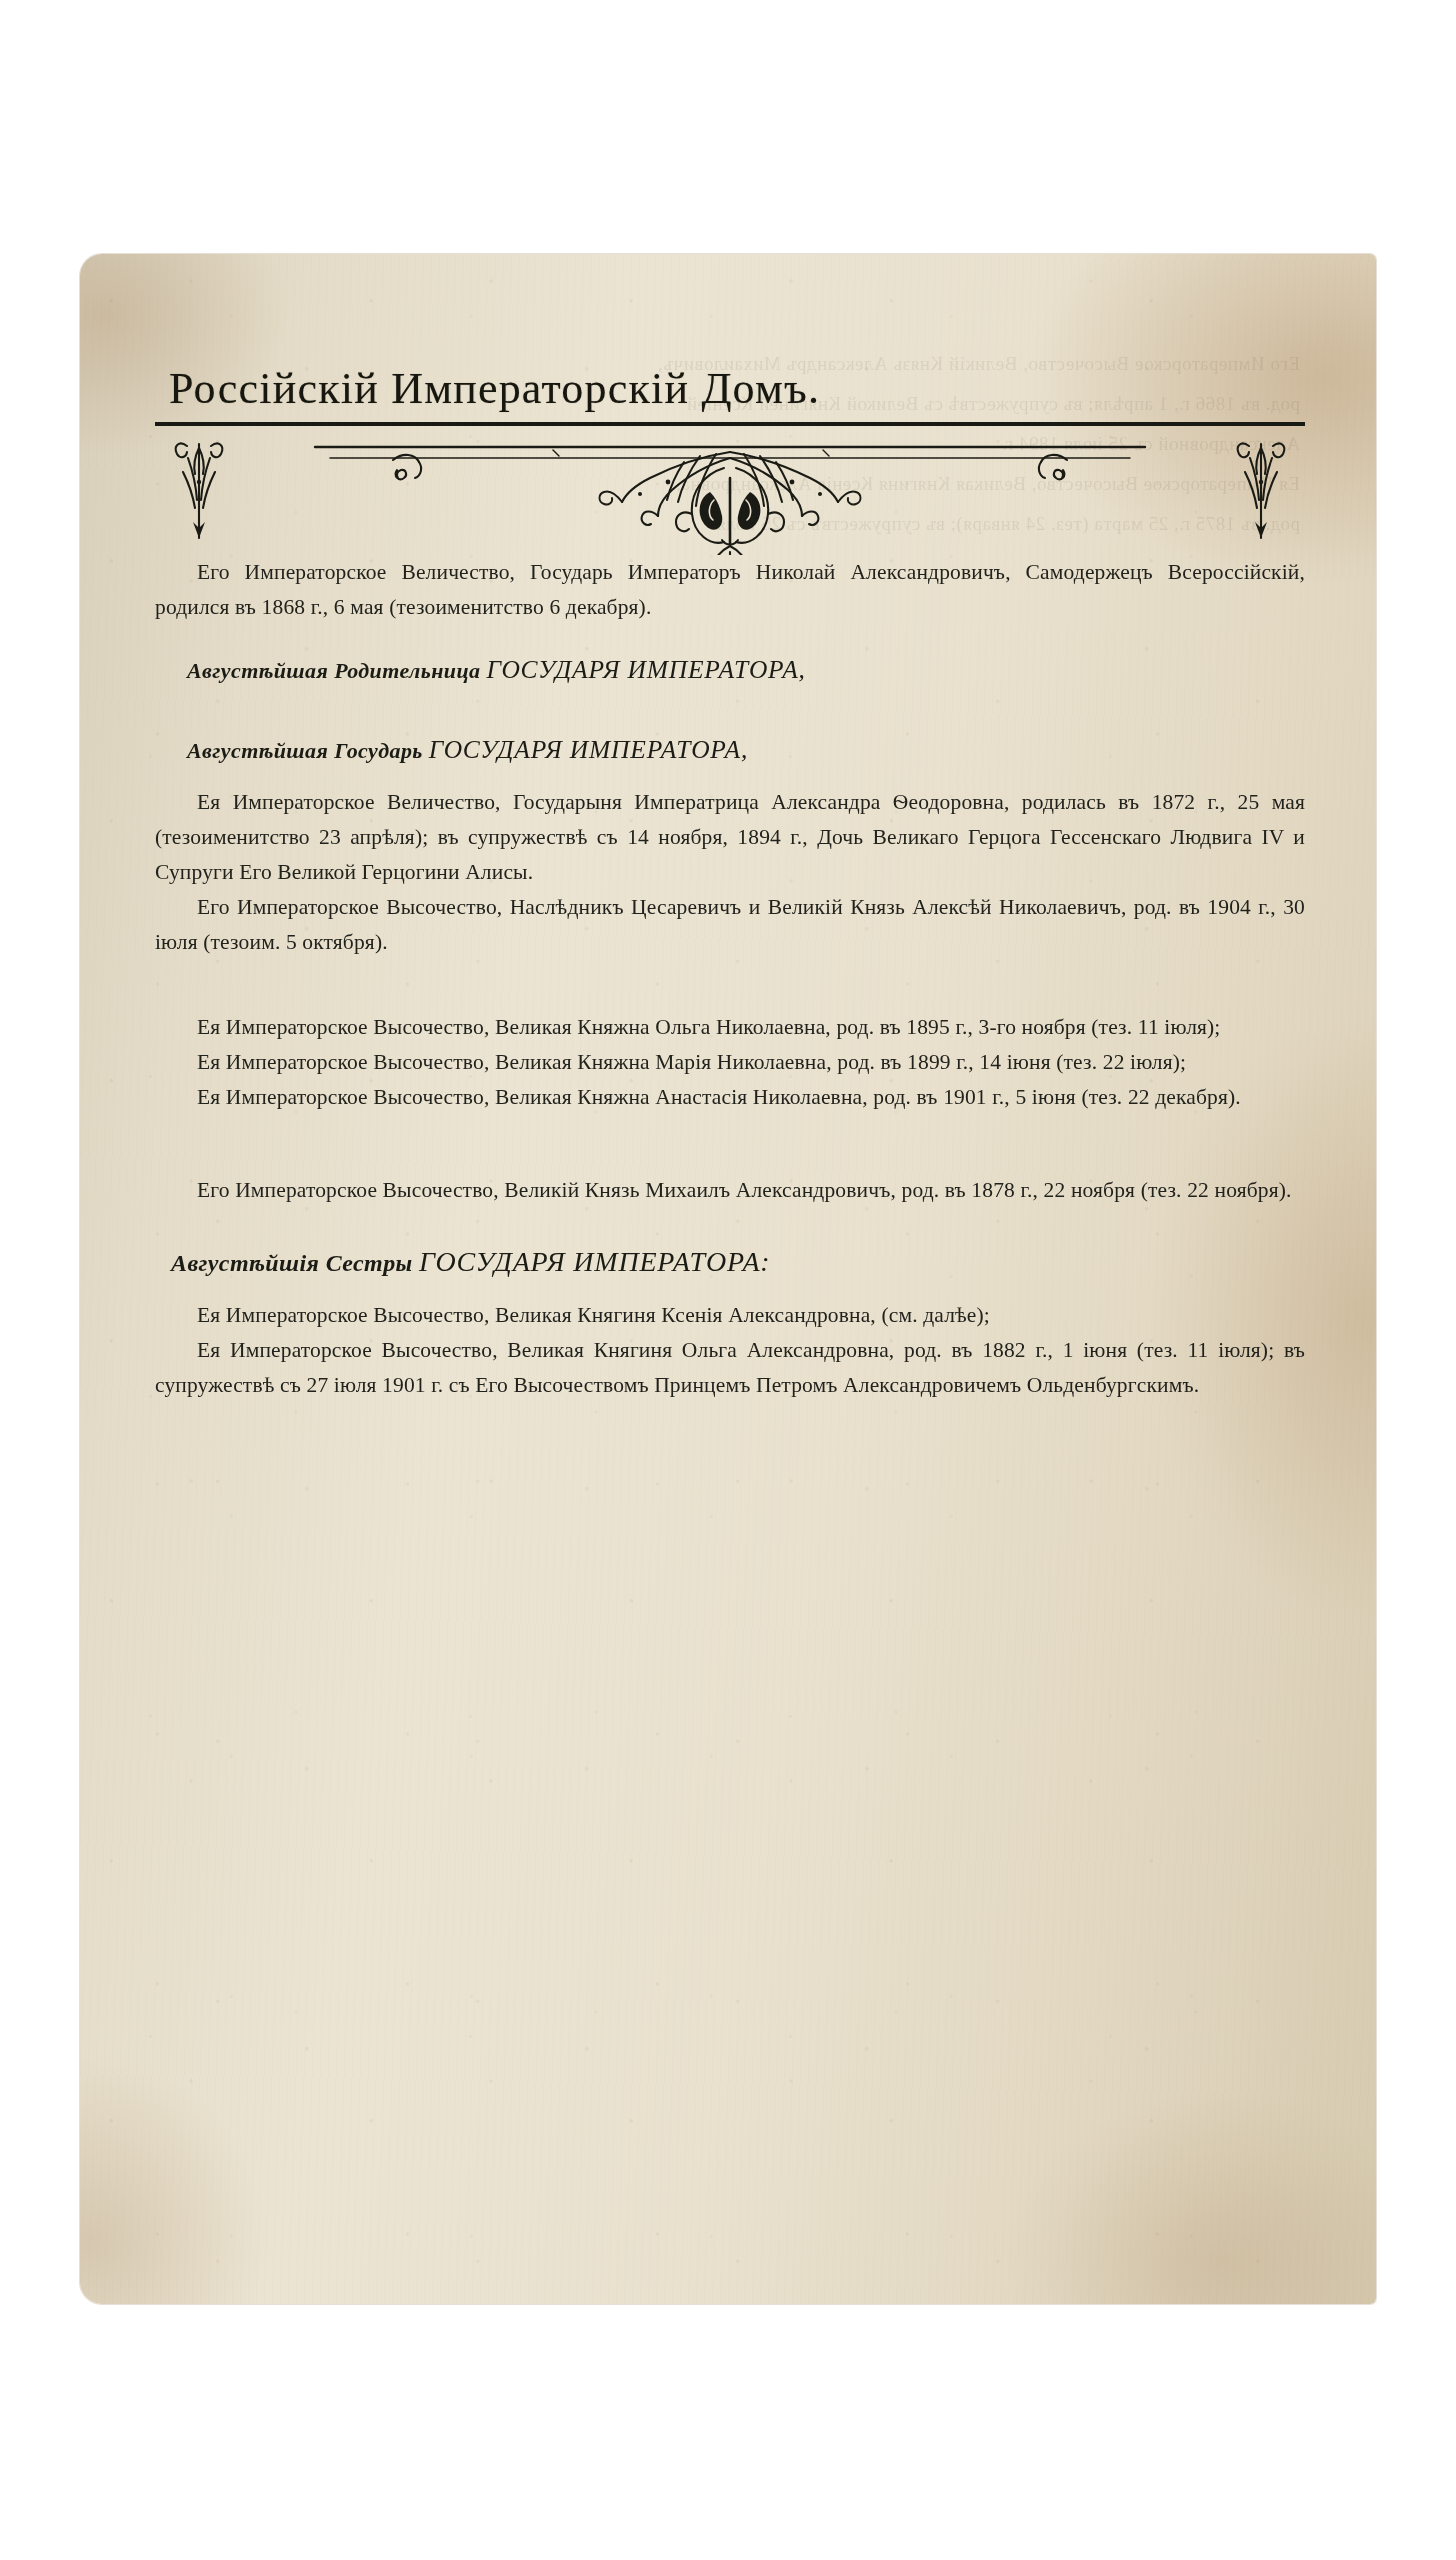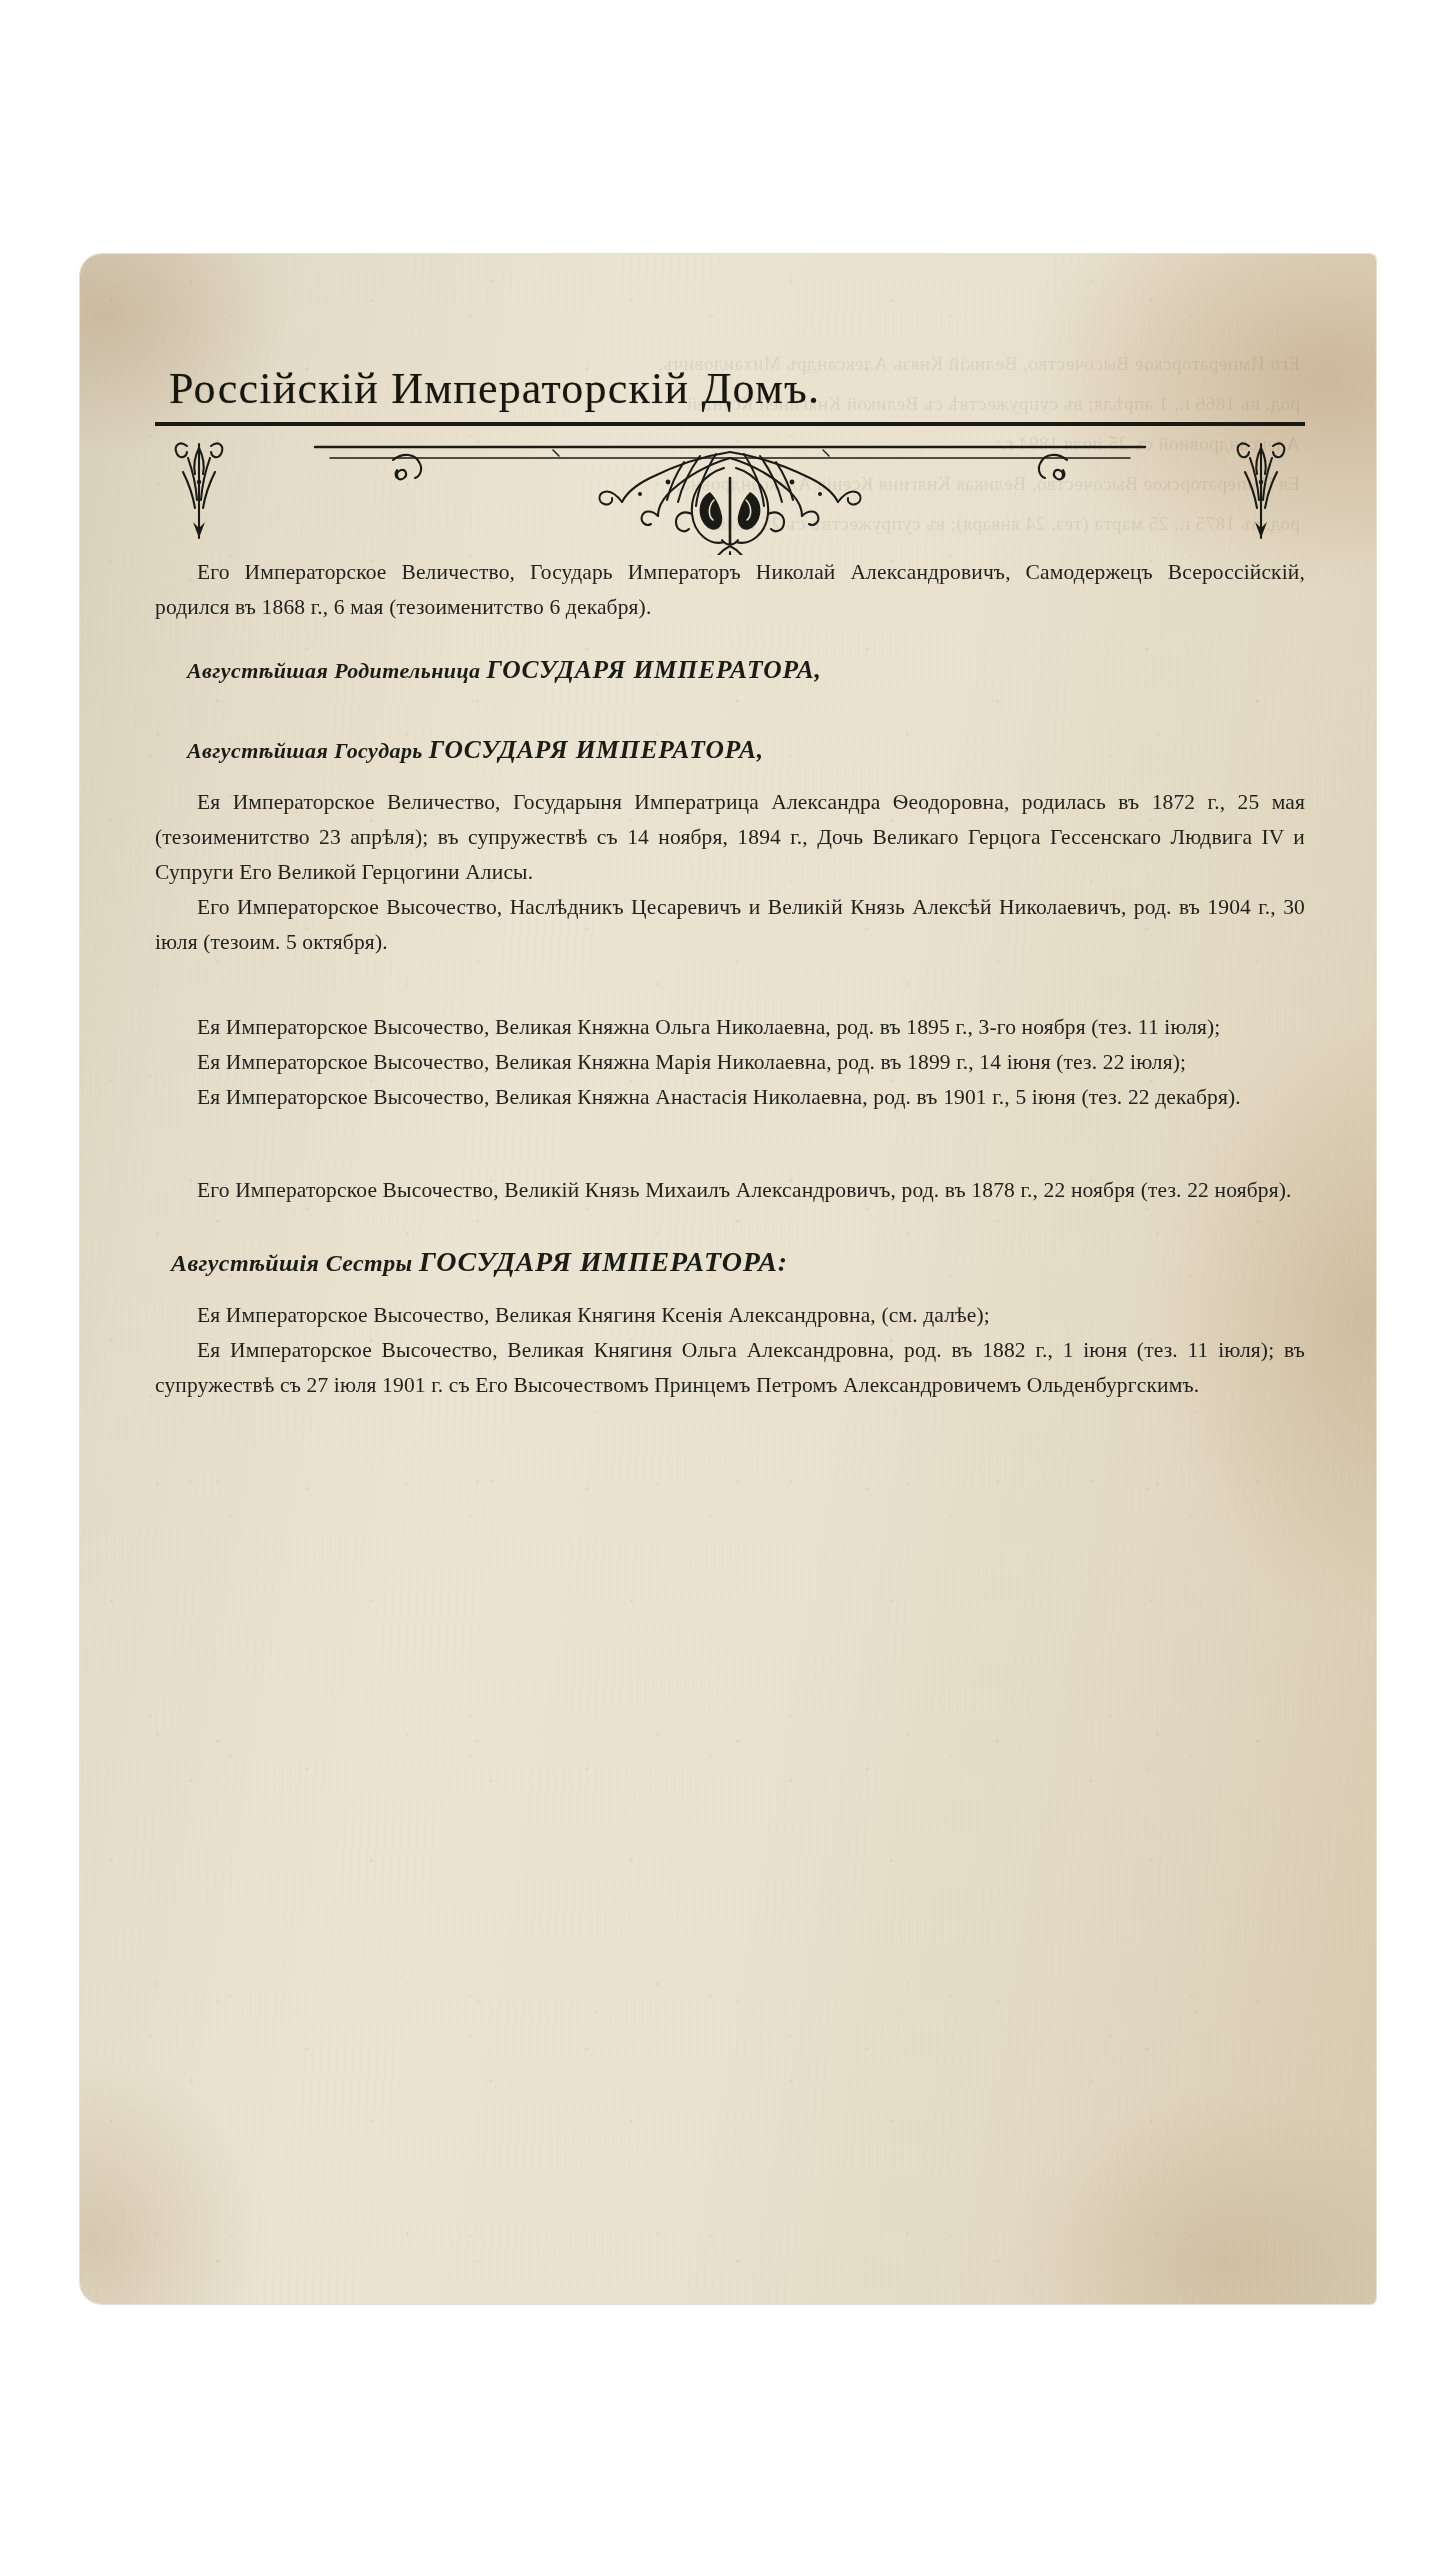--- a/index.html
+++ b/index.html
@@ -131,21 +131,21 @@
     font-style: italic;
     font-weight: bold;
     font-size: 22px;
     letter-spacing: .4px;
     margin: 0;
     color: #1c1c16;
     padding-left: 32px;
   }
   .section-head .caps {
     font-style: italic;
-    font-weight: bold;
+    font-weight: normal;
     font-size: 25.5px;
     letter-spacing: .8px;
   }
   .section-head.big { font-size: 24px; padding-left: 16px; }
   .section-head.big .caps { font-size: 28px; }
 
   .entry { margin-top: 0; }
 </style>
 </head>
 <body>

